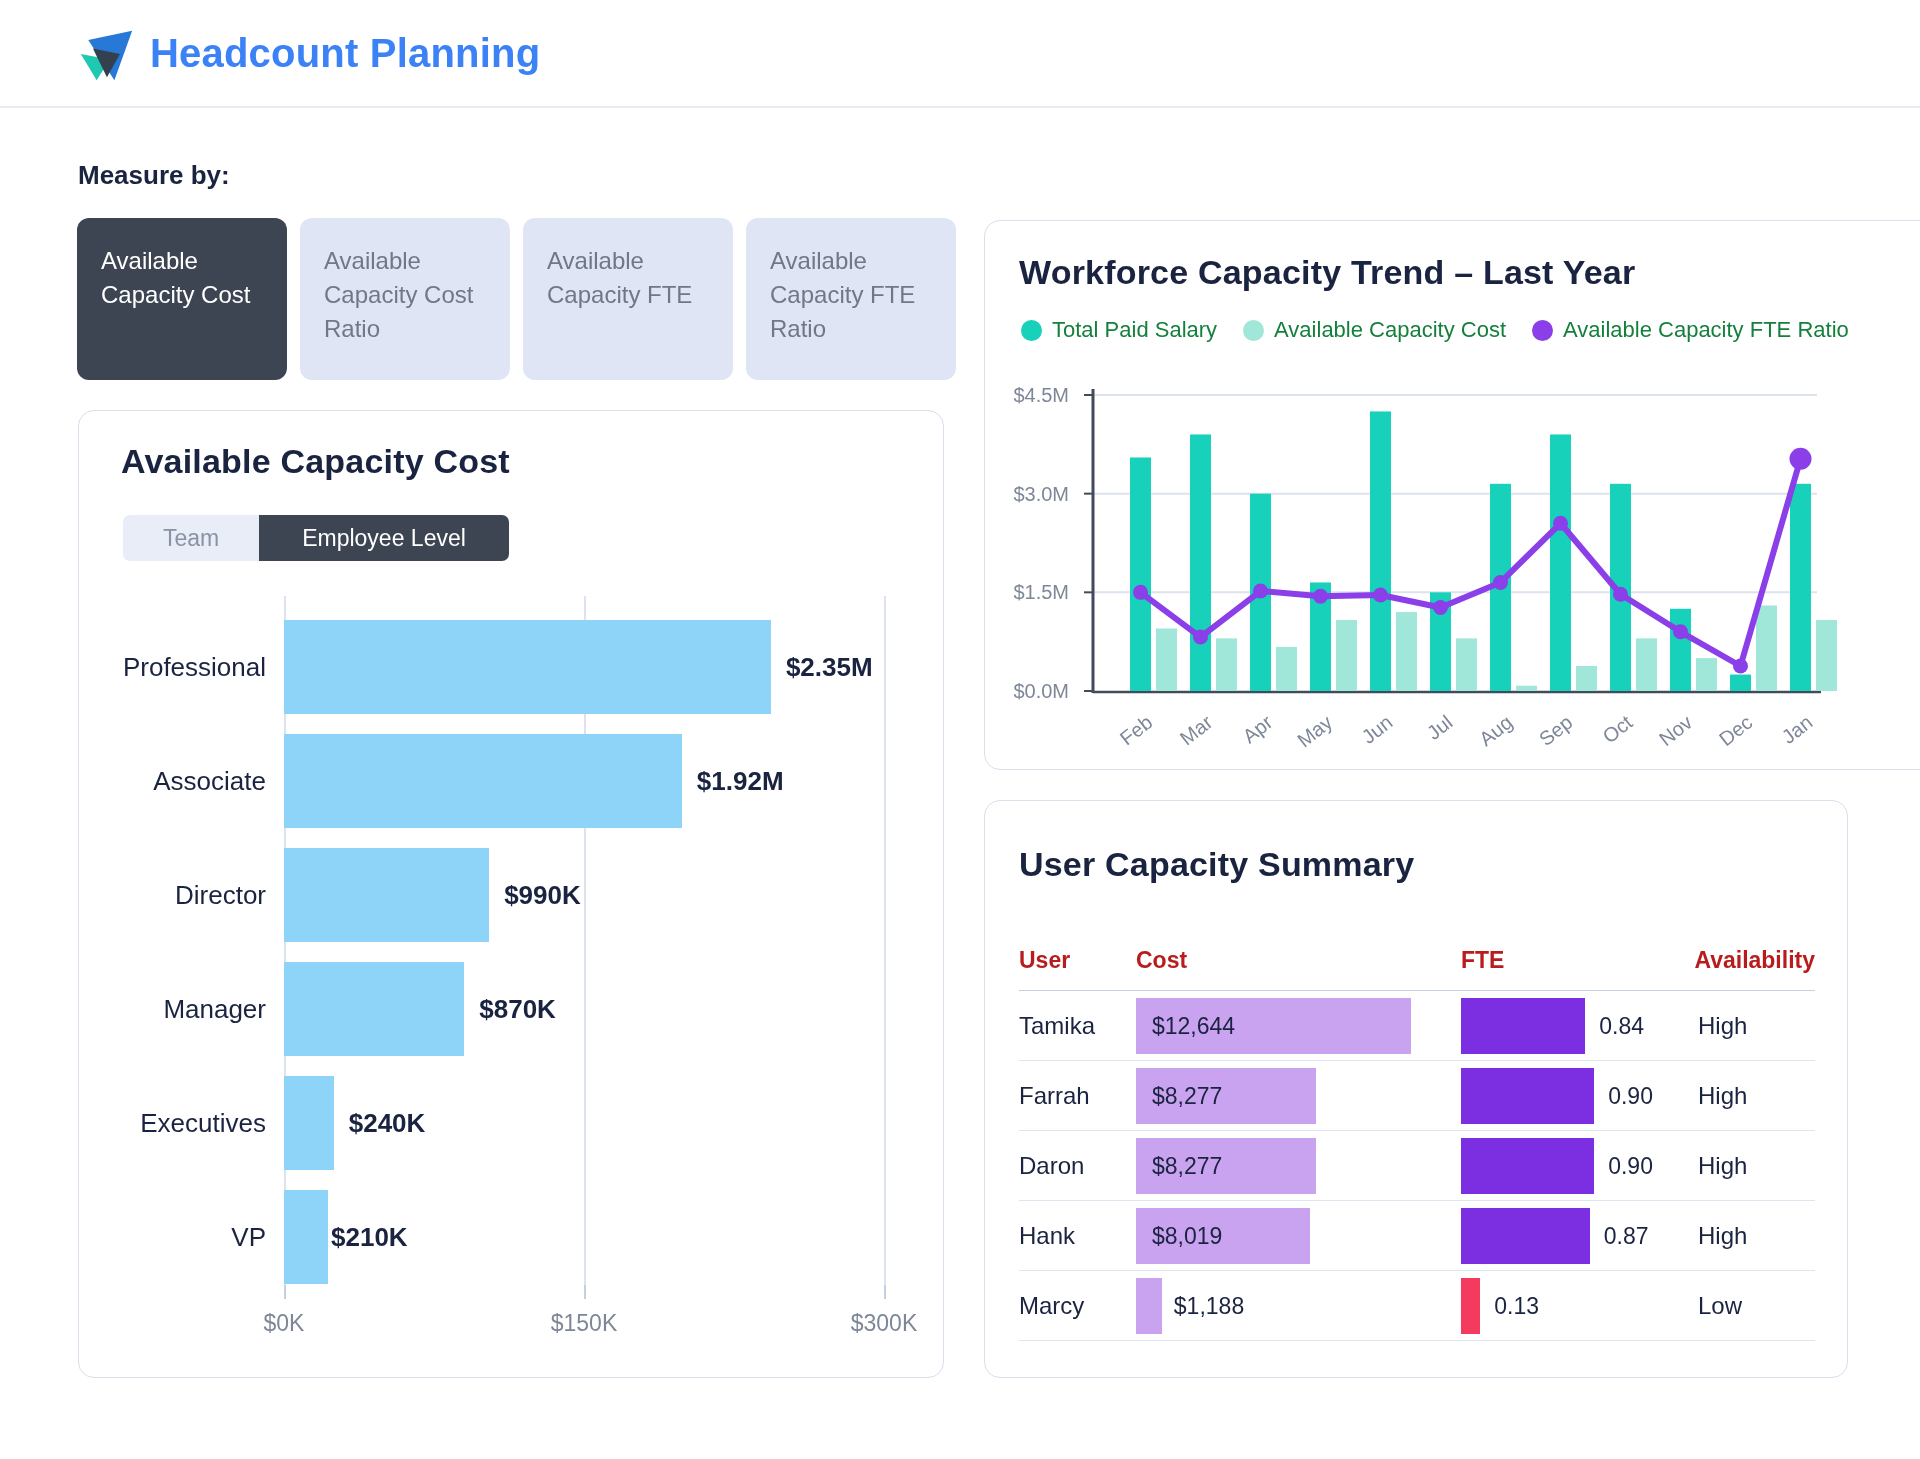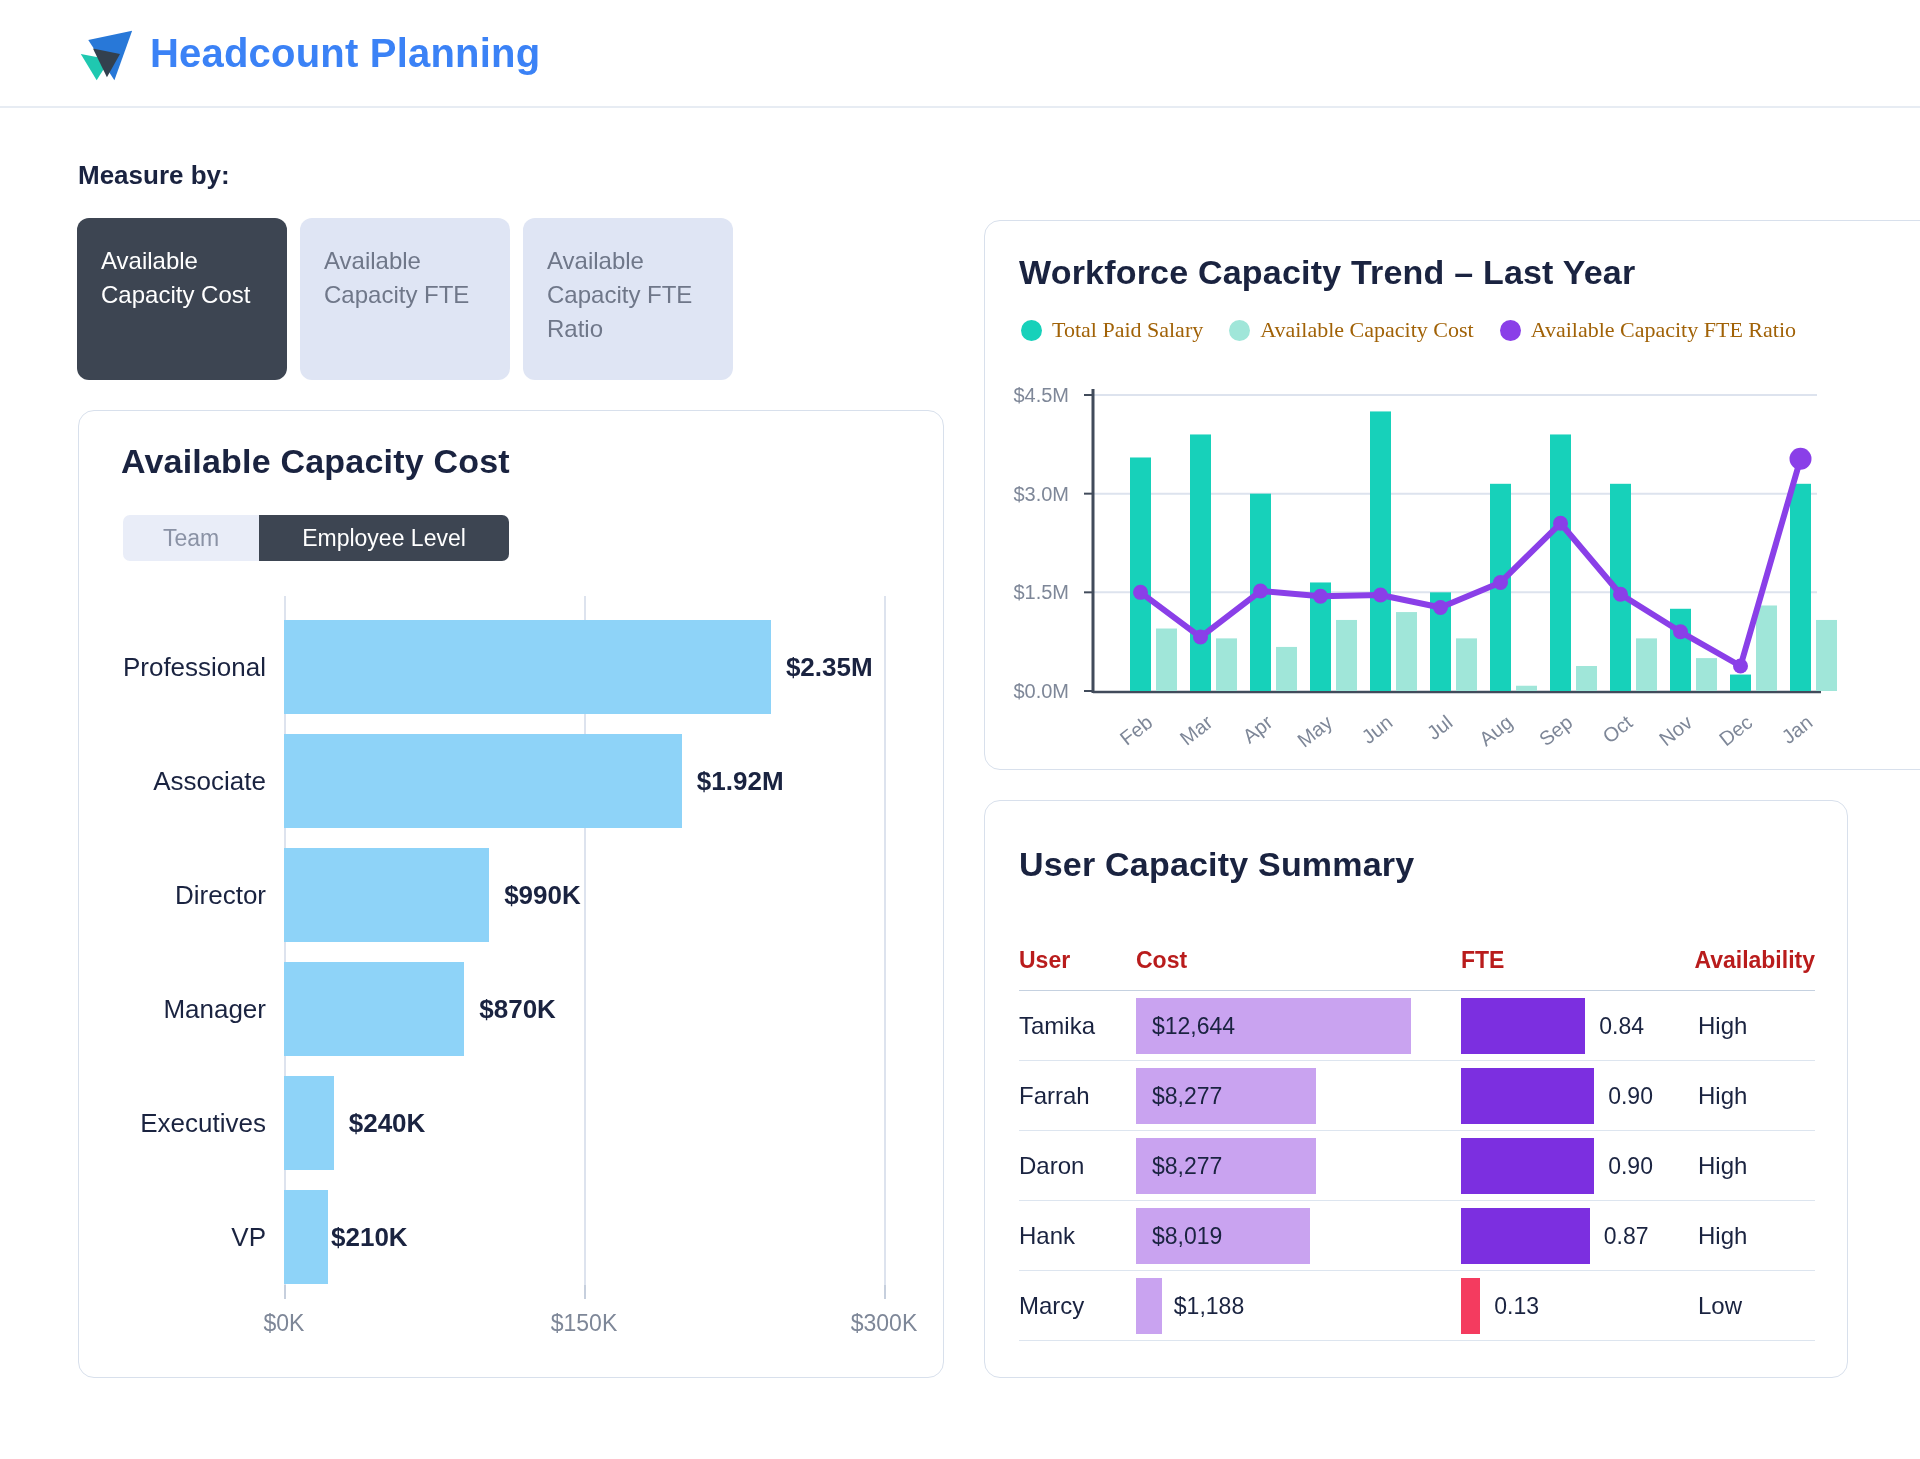--- a/index.html
+++ b/index.html
@@ -41,21 +41,21 @@
     align-items:center;justify-content:flex-end;font-size:26px;font-weight:500;color:#1a2340;}
   .hrow .bar{position:absolute;left:163px;top:19px;height:94px;background:#8ed3f8;}
   .hrow .val{position:absolute;top:19px;height:94px;display:flex;align-items:center;
     font-size:26px;font-weight:600;color:#1a2340;}
   .xlab{position:absolute;top:714px;width:120px;text-align:center;font-size:23px;color:#7e8798;}
 
   
   .legend{position:absolute;left:36px;top:96px;display:flex;gap:26px;align-items:center;}
   .litem{display:flex;align-items:center;gap:10px;cursor:pointer;}
   .ldot{width:21px;height:21px;border-radius:50%;}
-  .ltext{font-size:22px;color:#a16207;font-family:Liberation Serif, serif;}
+  .ltext{font-size:22px;color:#15803d;}
 
   
   .thead{position:absolute;left:34px;top:140px;width:796px;height:50px;border-bottom:1.5px solid #c5d1e0;}
   .th{position:absolute;top:6px;font-size:23px;font-weight:700;color:#b91c1c;}
   .rows{position:absolute;left:34px;top:190px;width:796px;}
   .trow{position:relative;width:796px;height:70px;border-bottom:1px solid #dde5ef;}
   .tname{position:absolute;left:0;top:0;height:70px;display:flex;align-items:center;font-size:24px;color:#1a2340;}
   .cbar{position:absolute;left:117px;top:7px;height:56px;background:#c9a3f0;}
   .clab{position:absolute;top:0;height:70px;display:flex;align-items:center;font-size:23px;color:#1a2340;}
   .fbar{position:absolute;left:442px;top:7px;height:56px;background:#7c2fe0;}
@@ -73,20 +73,21 @@
       <polygon points="11,15 58,5 39,58" fill="#2878d8"></polygon>
       <polygon points="3,30 34,36 20,58" fill="#1fc8b0"></polygon>
       <polygon points="16,24 45,30 31,55" fill="#33404e"></polygon>
     </svg>
     <div class="app-title">Headcount Planning</div>
   </div>
 
   <div class="measure-label">Measure by:</div>
   <div class="mrow">
       <div class="mbtn sel">Available Capacity Cost</div>
+      <div class="mbtn">Available Capacity Cost Ratio</div>
       <div class="mbtn">Available Capacity FTE</div>
       <div class="mbtn">Available Capacity FTE Ratio</div>
     </div>
 
   <div class="card" id="capacity-card">
     <div class="card-title" style="left:42px;top:31px;">Available Capacity Cost</div>
     <div class="toggle">
         <div class="tseg off">Team</div>
         <div class="tseg on">Employee Level</div>
       </div>

